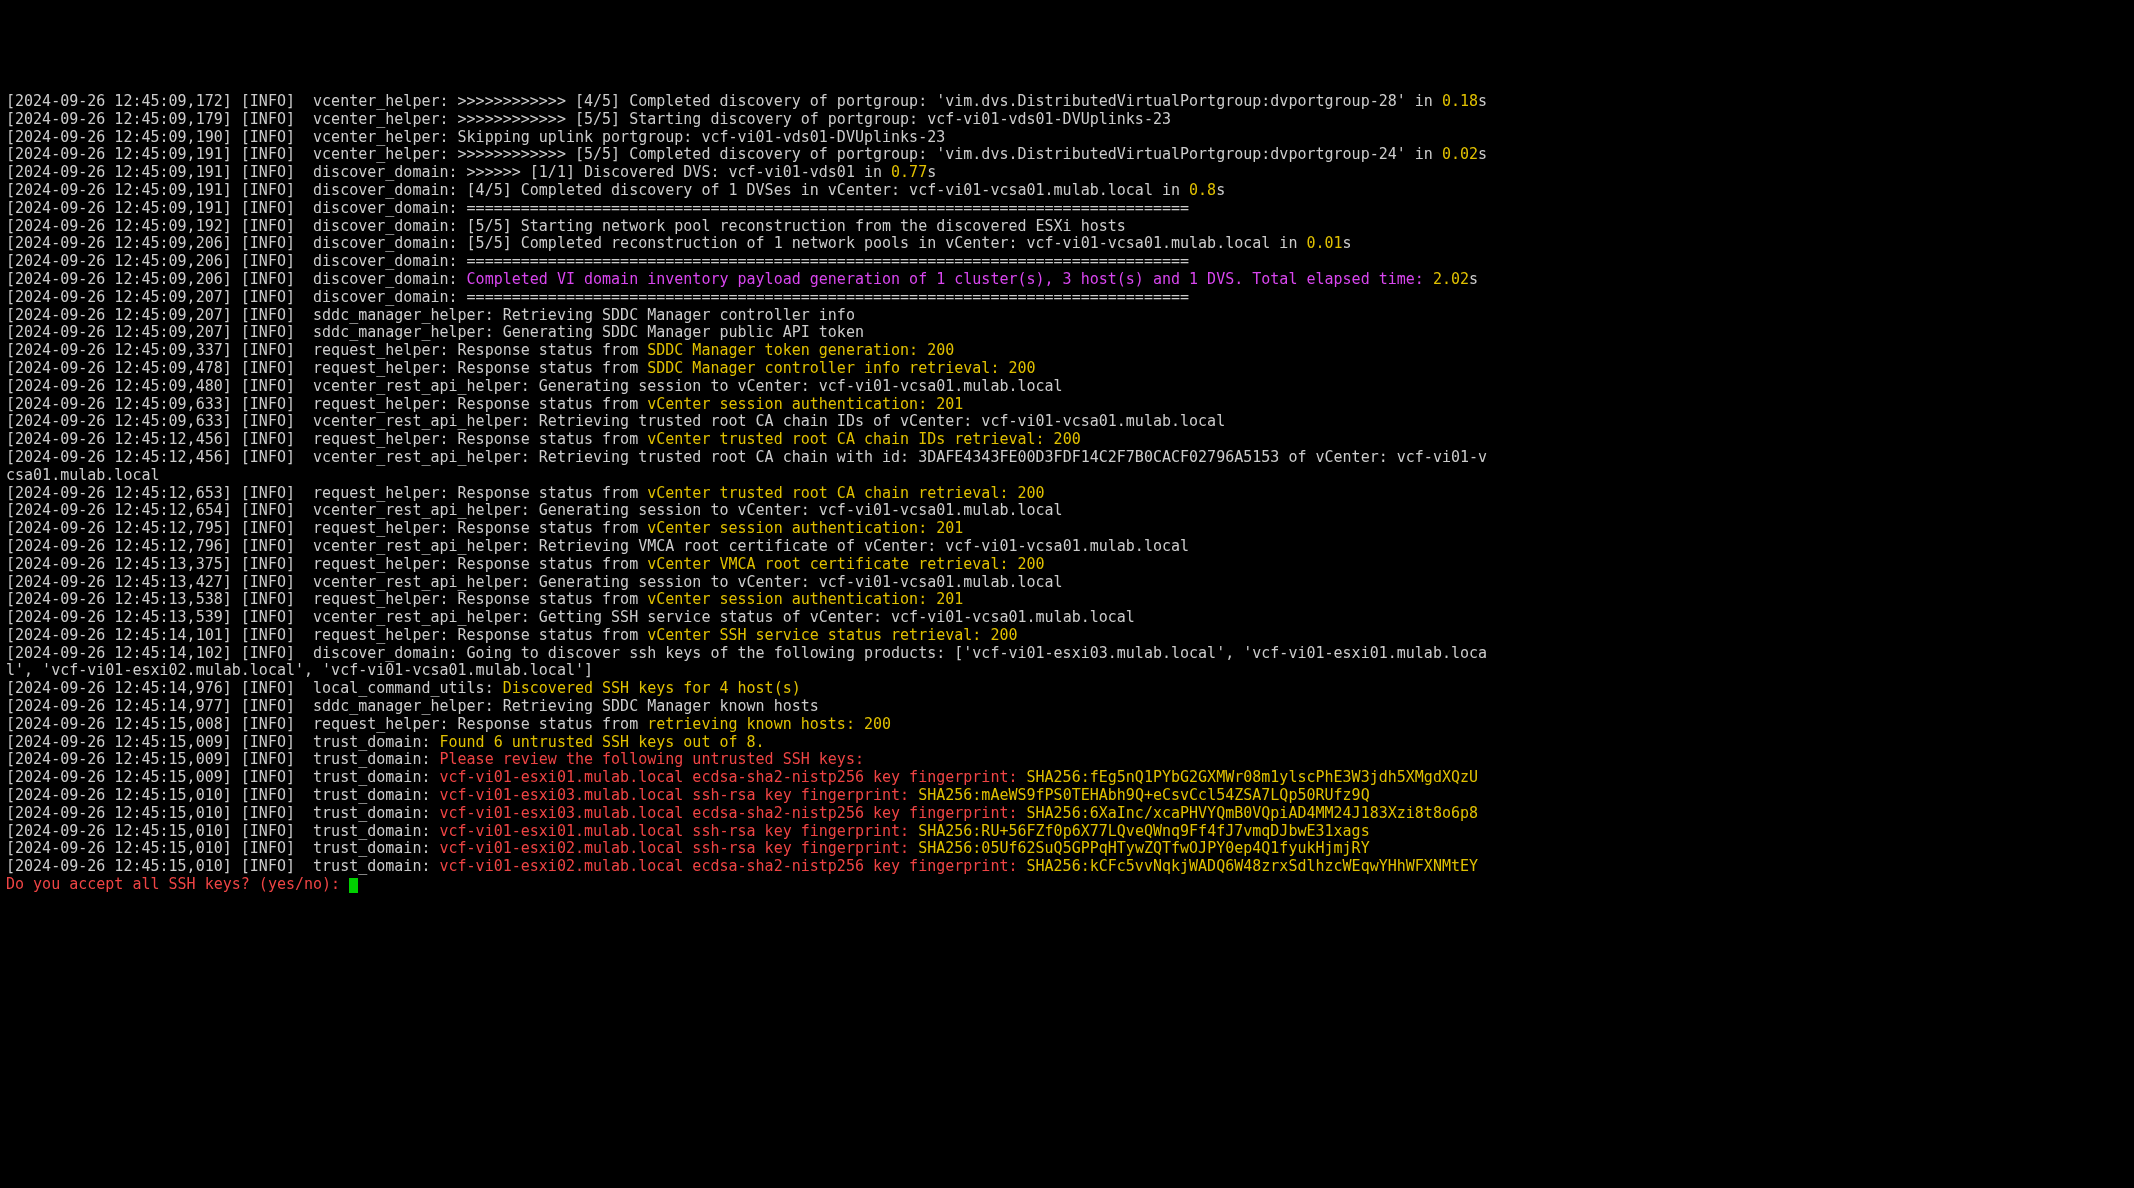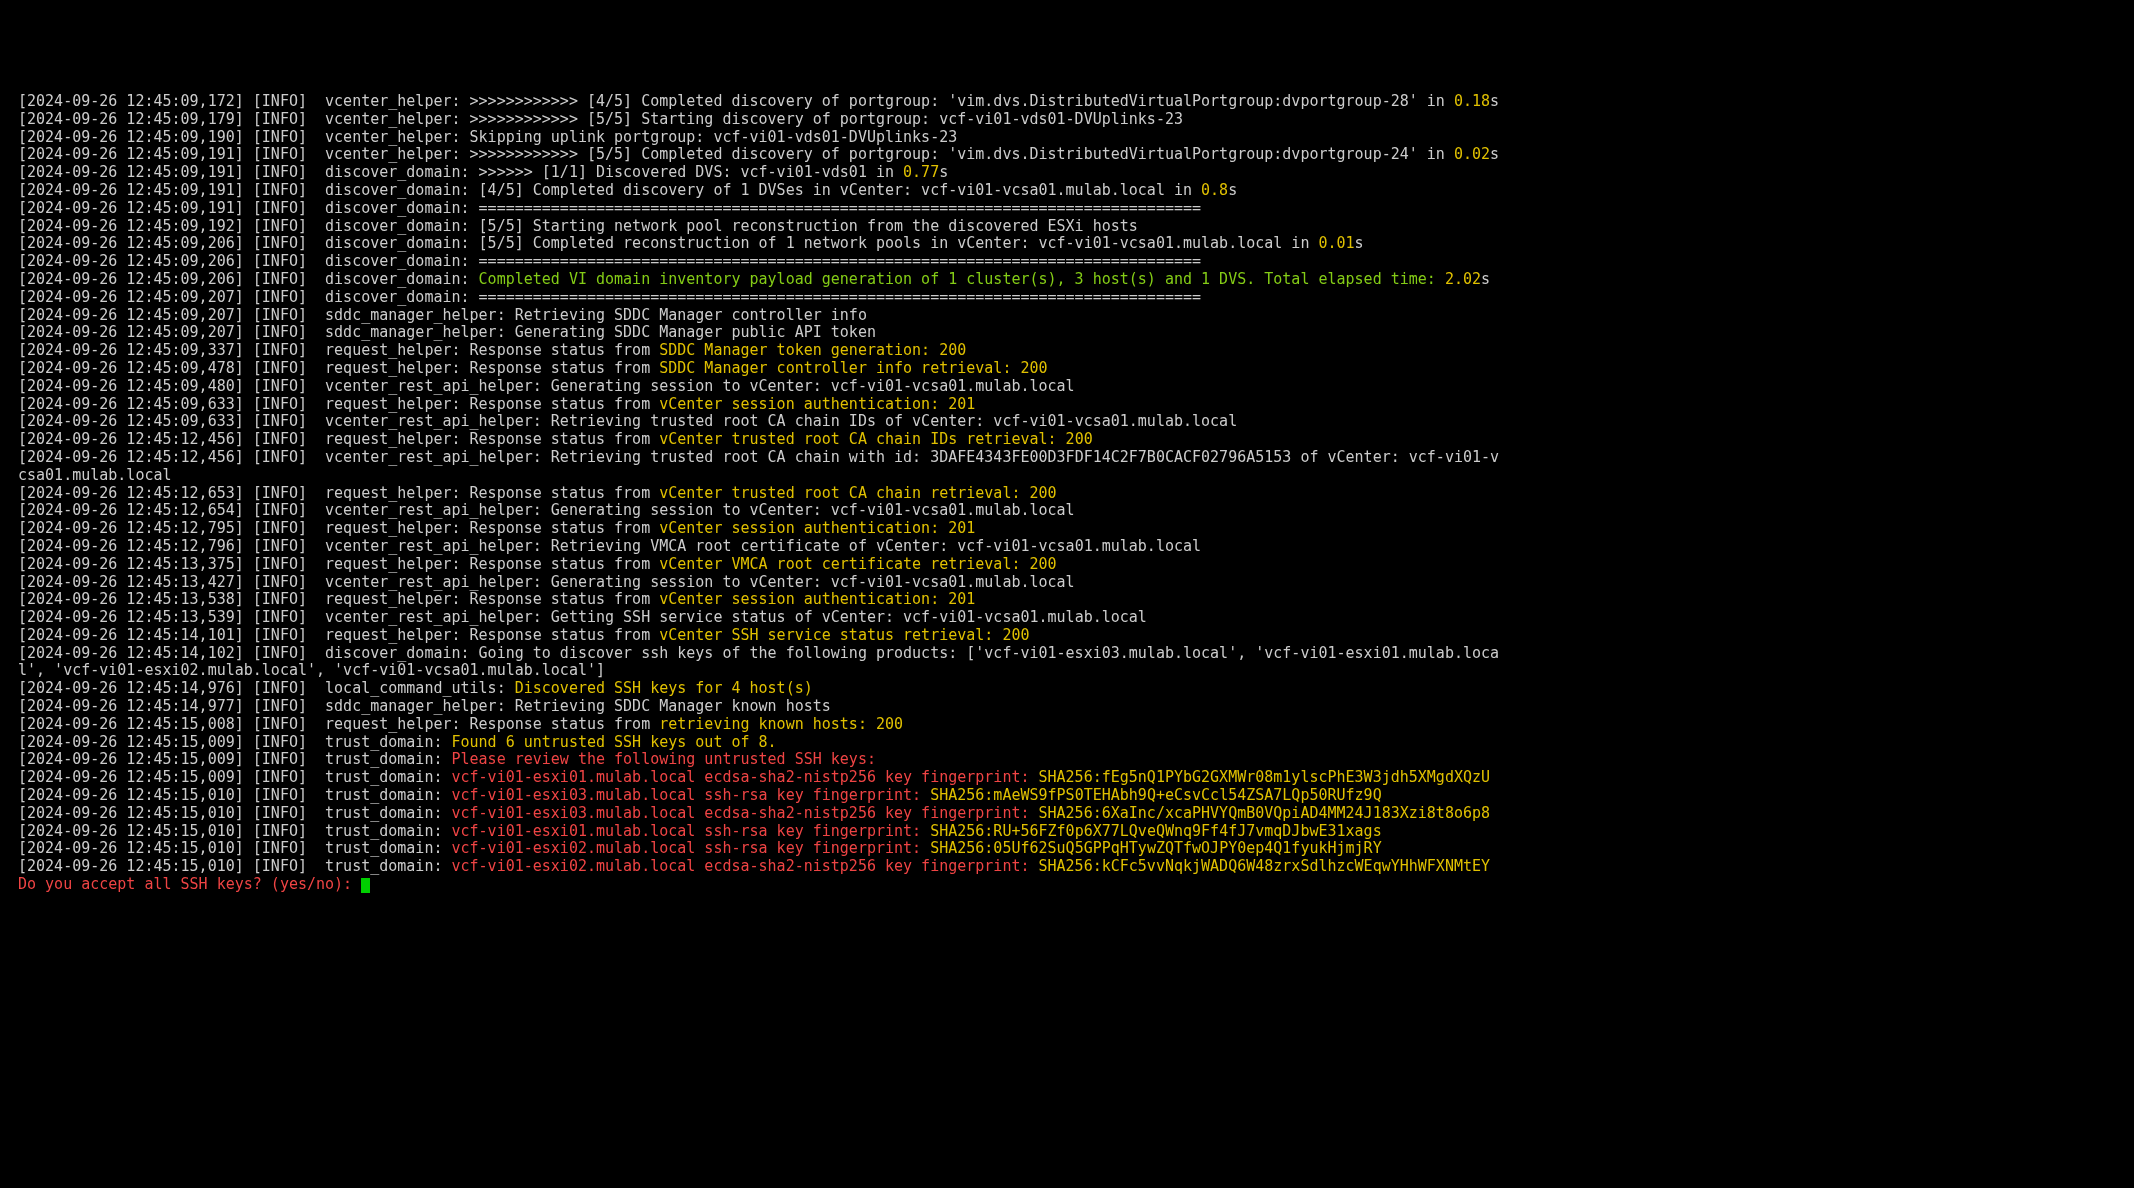--- a/index.html
+++ b/index.html
@@ -6,28 +6,28 @@
     margin: 0;
     padding: 0;
     background: #000000;
     font-family: "Consolas", "Menlo", "DejaVu Sans Mono", "Courier New", monospace;
     font-size: 15px;
     line-height: 17.8px;
     color: #cccccc;
     white-space: pre;
   }
   .term {
-    padding: 4px 18px;
+    padding: 4px 6px;
   }
   .ts   { color: #cccccc; }
   .lvl  { color: #cccccc; }
   .mod  { color: #cccccc; }
   .txt  { color: #cccccc; }
   .yel  { color: #e0c000; }
-  .grn  { color: #84cc16; }
+  .grn  { color: #d946ef; }
   .red  { color: #ef4444; }
   .cursor {
     display: inline-block;
     width: 0.6em;
     height: 1em;
     background: #00d000;
     vertical-align: text-bottom;
   }
 </style>
 </head>

